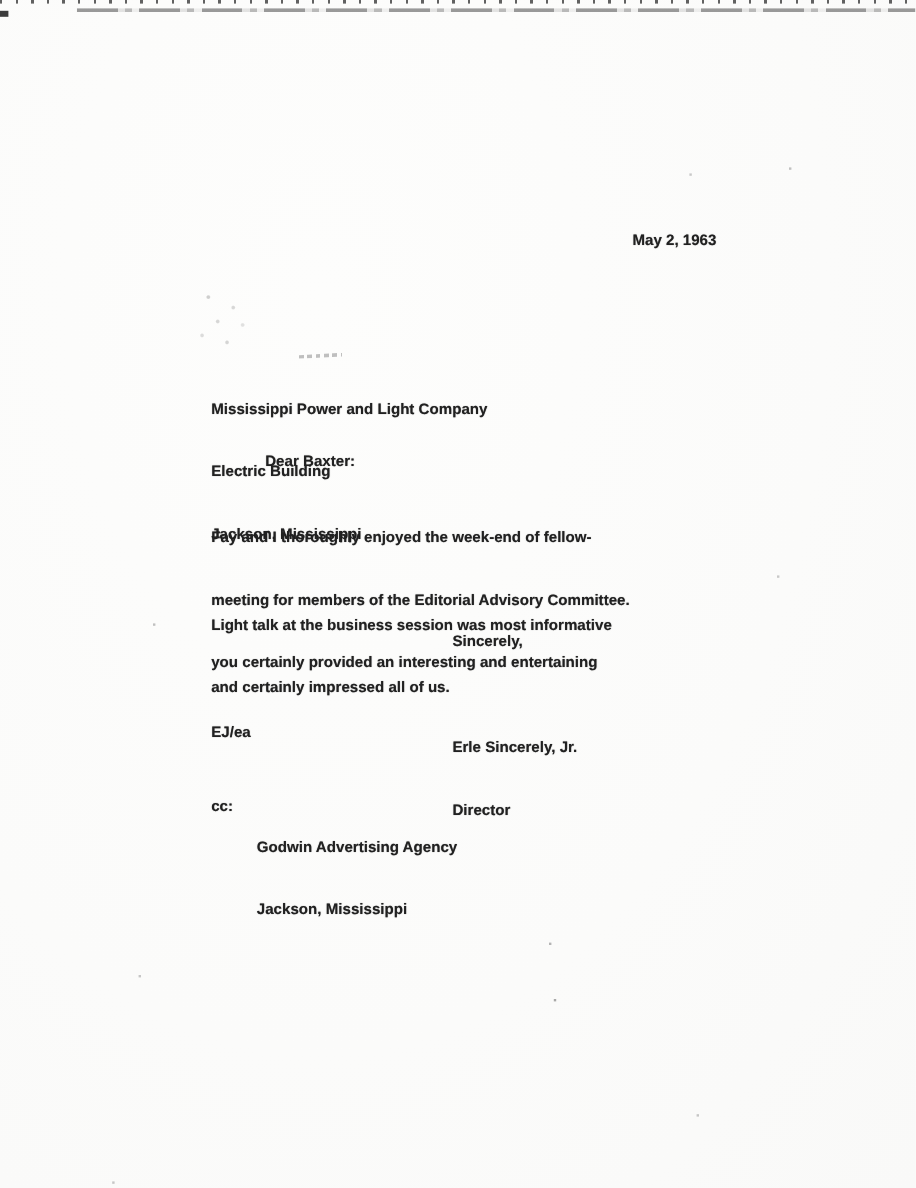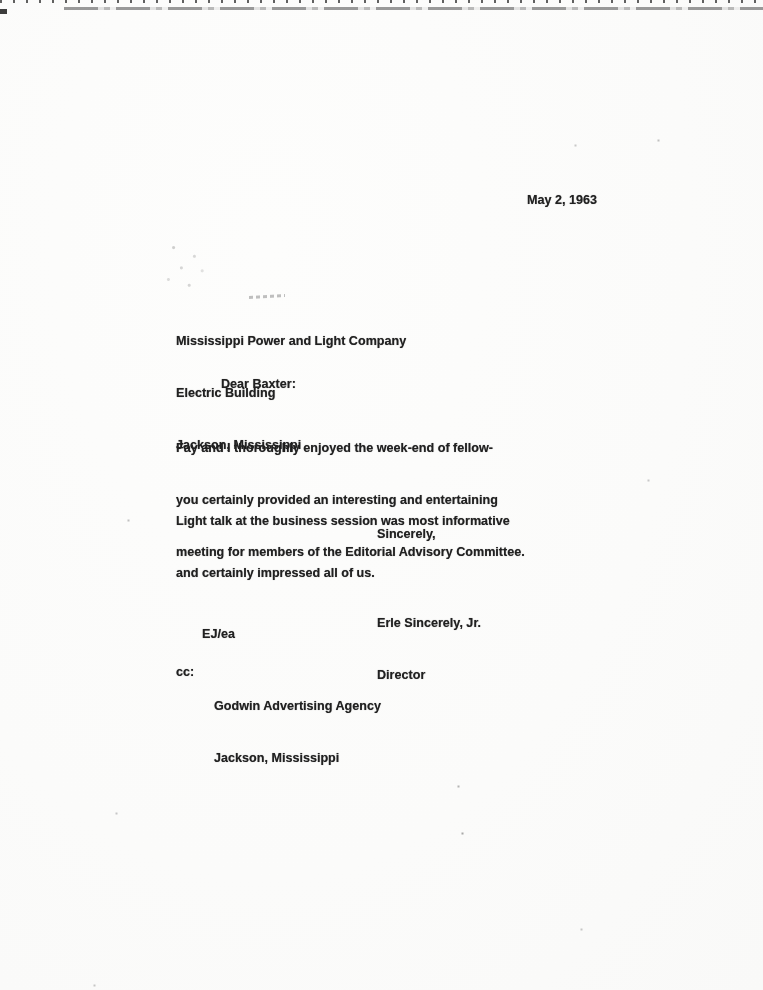--- a/index.html
+++ b/index.html
@@ -107,21 +107,21 @@
   }
 
   
   .date-line      { top: 192px; left: 527px; }
   .recipient      { top: 299px; left: 176px; }
   .salutation     { top: 376px; left: 191px; padding-left: 30px; }
   .paragraph-1    { top: 406px; left: 176px; }
   .paragraph-2    { top: 479px; left: 176px; }
   .closing        { top: 526px; left: 377px; }
   .signature      { top: 581px; left: 377px; }
-  .reference      { top: 626px; left: 176px; margin-left: 26px; }
+  .reference      { top: 602px; left: 176px; }
   .cc-label       { top: 664px; left: 176px; }
   .cc-lines       { top: 664px; left: 214px; }
 </style>
 </head>
 <body>
 
 <div class="page">
 
   <div class="top-dots"></div>
   <div class="top-dash-line"></div>
@@ -135,22 +135,22 @@
   <div class="txt recipient">
     <div class="line">Mississippi Power and Light Company</div>
     <div class="line">Electric Building</div>
     <div class="line">Jackson, Mississippi</div>
   </div>
 
   <div class="txt salutation">Dear Baxter:</div>
 
   <div class="txt paragraph-1">
     <div class="line">Fay and I thoroughly enjoyed the week-end of fellow-</div>
+    <div class="line">meeting for members of the Editorial Advisory Committee.</div>
     <div class="line">you certainly provided an interesting and entertaining</div>
-    <div class="line">meeting for members of the Editorial Advisory Committee.</div>
   </div>
 
   <div class="txt paragraph-2">
     <div class="line">Light talk at the business session was most informative</div>
     <div class="line">and certainly impressed all of us.</div>
   </div>
 
   <div class="txt closing">Sincerely,</div>
 
   <div class="txt signature">

